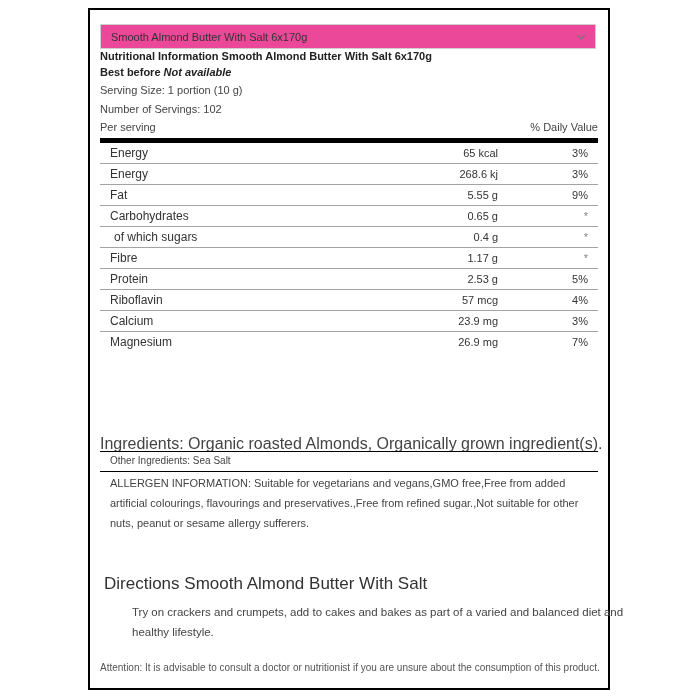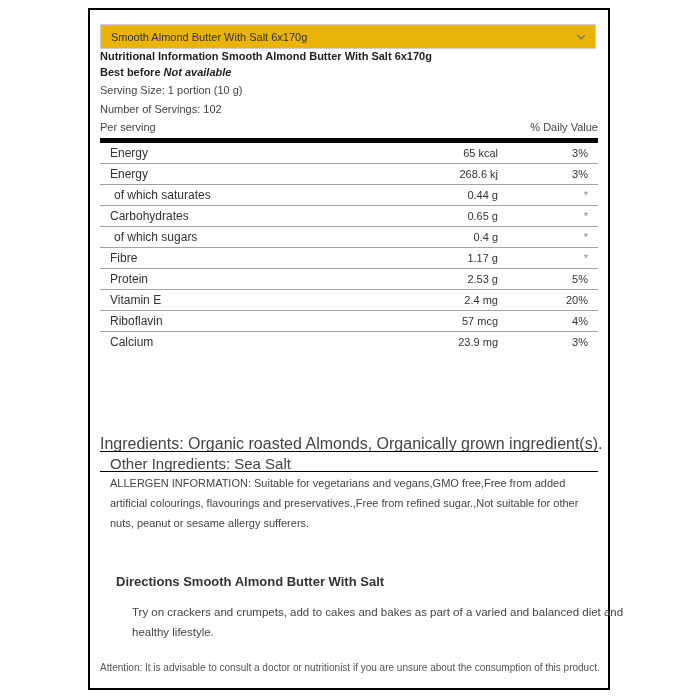--- a/index.html
+++ b/index.html
@@ -37,21 +37,21 @@
       width: 496px;
       height: 25px;
       border: 1px solid #cfcfcf;
       box-sizing: border-box;
       display: flex;
       align-items: center;
       justify-content: space-between;
       padding: 0 8px 0 10px;
       font-size: 11px;
       color: #333;
-      background: #eab308;
+      background: #ec4899;
       cursor: pointer;
     }
     .select .chev {
       width: 12px;
       height: 12px;
       display: flex;
       align-items: center;
       justify-content: center;
     }
     .title {
@@ -144,39 +144,39 @@
       position: absolute;
       left: 0;
       width: 498px;
       height: 1px;
       background: #000;
     }
     .other {
       position: absolute;
       top: 445px;
       left: 10px;
-      font-size: 15px;
+      font-size: 10px;
       color: #444;
       white-space: nowrap;
     }
     .allergen {
       position: absolute;
       top: 463px;
       left: 10px;
       width: 480px;
       font-size: 11px;
       line-height: 20px;
       color: #444;
     }
     .dir-title {
       position: absolute;
       top: 564px;
-      left: 16px;
-      font-size: 13px;
-      font-weight: bold;
+      left: 4px;
+      font-size: 17px;
+      font-weight: normal;
       color: #333;
       white-space: nowrap;
     }
     .dir-text {
       position: absolute;
       top: 592px;
       left: 0;
       width: 500px;
       font-size: 11.5px;
       line-height: 20px;
@@ -230,23 +230,23 @@
             <td class="name">Energy</td>
             <td class="amt">65 kcal</td>
             <td class="dv">3%</td>
           </tr>
           <tr>
             <td class="name">Energy</td>
             <td class="amt">268.6 kj</td>
             <td class="dv">3%</td>
           </tr>
           <tr>
-            <td class="name sub">of which saturates</td>
-            <td class="amt">0.44 g</td>
-            <td class="dv star">*</td>
+            <td class="name">Fat</td>
+            <td class="amt">5.55 g</td>
+            <td class="dv">9%</td>
           </tr>
           <tr>
             <td class="name">Carbohydrates</td>
             <td class="amt">0.65 g</td>
             <td class="dv star">*</td>
           </tr>
           <tr>
             <td class="name sub">of which sugars</td>
             <td class="amt">0.4 g</td>
             <td class="dv star">*</td>
@@ -255,33 +255,33 @@
             <td class="name">Fibre</td>
             <td class="amt">1.17 g</td>
             <td class="dv star">*</td>
           </tr>
           <tr>
             <td class="name">Protein</td>
             <td class="amt">2.53 g</td>
             <td class="dv">5%</td>
           </tr>
           <tr>
-            <td class="name">Vitamin E</td>
-            <td class="amt">2.4 mg</td>
-            <td class="dv">20%</td>
-          </tr>
-          <tr>
             <td class="name">Riboflavin</td>
             <td class="amt">57 mcg</td>
             <td class="dv">4%</td>
           </tr>
           <tr>
             <td class="name">Calcium</td>
             <td class="amt">23.9 mg</td>
             <td class="dv">3%</td>
+          </tr>
+          <tr>
+            <td class="name">Magnesium</td>
+            <td class="amt">26.9 mg</td>
+            <td class="dv">7%</td>
           </tr>
         </tbody>
     </table>
 
     <div class="ingredients">Ingredients: Organic roasted Almonds, Organically grown ingredient(s).</div>
     <div class="line" style="top:441px;"></div>
     <div class="other">Other Ingredients: Sea Salt</div>
     <div class="line" style="top:461px;"></div>
     <div class="allergen">ALLERGEN INFORMATION: Suitable for vegetarians and vegans,GMO free,Free from added artificial colourings, flavourings and preservatives.,Free from refined sugar.,Not suitable for other nuts, peanut or sesame allergy sufferers.</div>
 

